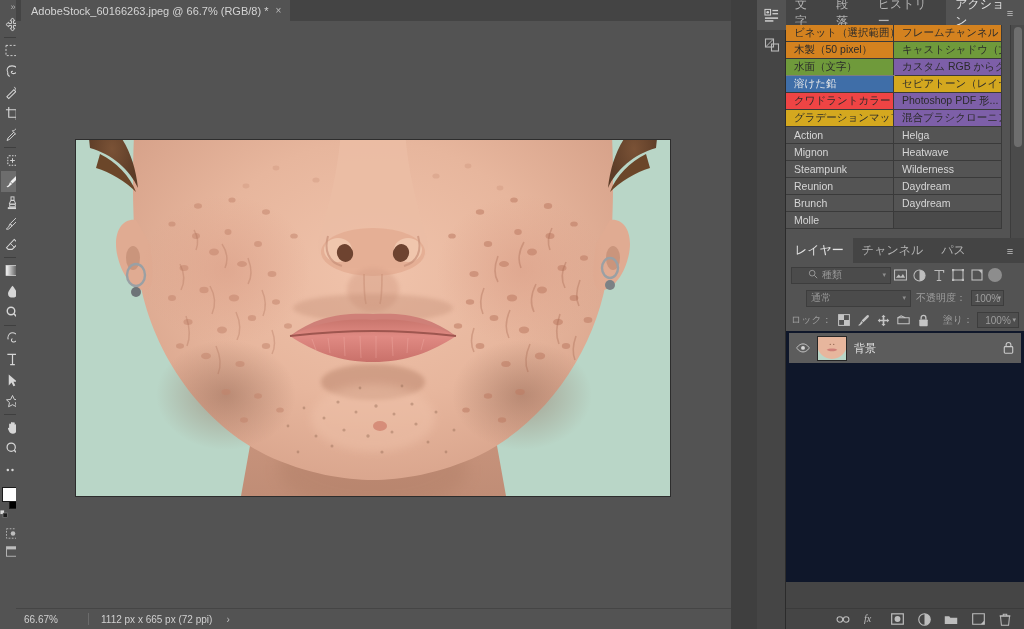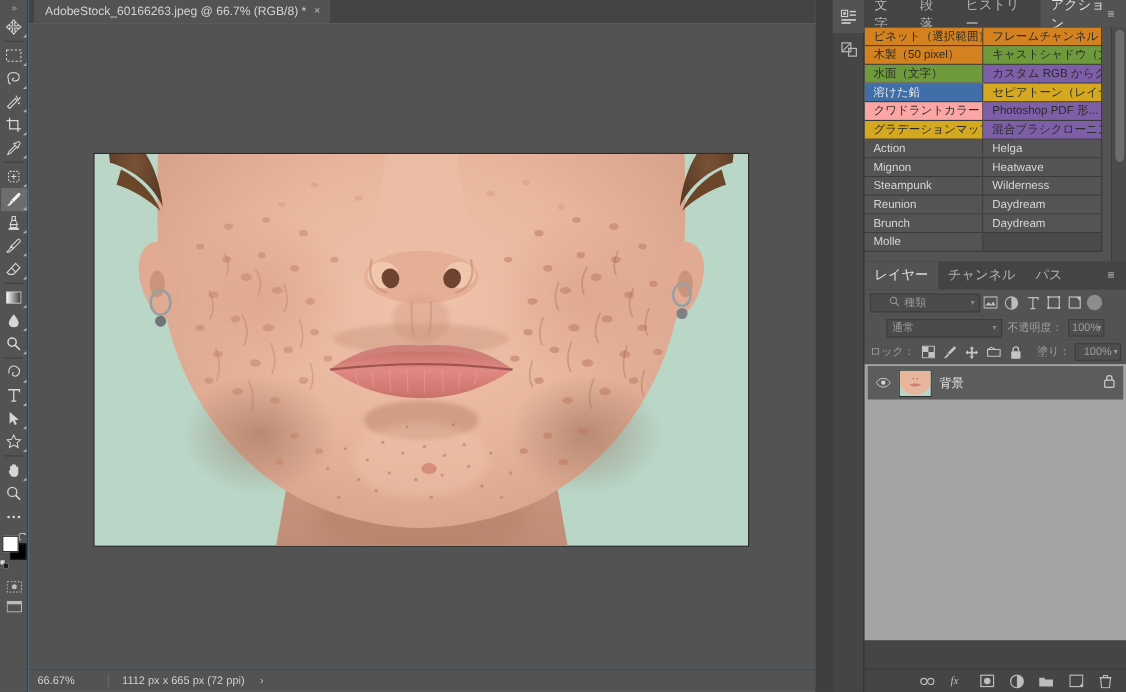--- a/index.html
+++ b/index.html
@@ -35,21 +35,21 @@
   .sw-back { position:absolute; left:9px; top:10px; width:15px; height:15px; background:#000;
      border:1px solid #1c1c1c; }
   .sw-fore { position:absolute; left:2px; top:3px; width:15px; height:15px; background:#fff;
      border:1px solid #1c1c1c; }
   .sw-swap { position:absolute; right:1px; top:0px; color:#c8c8c8; font-size:8px; }
   .sw-reset { position:absolute; left:0px; bottom:0px; }
   .quickmask { width:26px; height:18px; display:flex; align-items:center; justify-content:center; margin-top:4px;}
   .screenmode { width:26px; height:18px; display:flex; align-items:center; justify-content:center; }
 
   
-  .doc-area { position:absolute; left:26px; top:0; width:715px; height:629px; background:#7dd3fc; }
+  .doc-area { position:absolute; left:16px; top:0; width:715px; height:629px; background:#8b5cf6; }
   .tabbar { position:absolute; left:0; top:0; width:715px; height:21px; background:#444; }
   .tab {
     position:absolute; left:5px; top:0; height:21px;
     background:#535353; color:#d4d4d4;
     display:flex; align-items:center; gap:7px;
     padding:0 9px 0 10px; font-size:11px; white-space:nowrap;
   }
   .tab .tab-close { color:#b9b9b9; font-size:10px; }
 
   .canvas-holder { position:absolute; left:0; top:21px; width:715px; height:587px; background:#535353; }
@@ -129,21 +129,21 @@
   .opac-label { font-size:10px; color:#9d9d9d; white-space:nowrap;}
   .opac-val { width:42px; height:16px; background:#4e4e4e; border:1px solid #3d3d3d; color:#9d9d9d;
      font-size:10px; display:flex; align-items:center; justify-content:center; position:relative;}
   .opac-val .caret { position:absolute; right:2px; font-size:7px;}
 
   .lp-lock { height:22px; display:flex; align-items:center; padding:0 5px; background:#535353; gap:4px;justify-content:space-between;}
   .lock-label { font-size:10px; color:#9d9d9d; }
   .lk { width:16px; height:16px; display:flex; align-items:center; justify-content:center; color:#bdbdbd;}
   .fill-wrap { margin-left:auto; display:flex; align-items:center; gap:4px;}
 
-  .layer-list { background:#a3a3a3; height:251px; position:relative; padding-top:2px;}
+  .layer-list { background:#0f172a; height:251px; position:relative; padding-top:2px;}
   .layer-row {
     height:30px; display:flex; align-items:center; background:#5c5c5c;
     margin:0 3px; padding:0 6px; gap:7px; border:1px solid #5c5c5c;
   }
   .eye { width:14px; display:flex; align-items:center; justify-content:center; color:#d0d0d0;}
   .lthumb { width:30px; height:25px; border:1px solid #262626; overflow:hidden; background:#b9d6c7;}
   .lthumb svg { display:block; width:28px; height:23px;}
   .lname { font-size:11px; color:#e0e0e0; }
   .llock { margin-left:auto; color:#c8c8c8; }
 
@@ -638,21 +638,21 @@
     <div class="actions-body">
       <div class="act-grid" id="actions-grid">
           <div class="act-cell" style="background: rgb(212, 130, 31); color: rgb(43, 43, 43);">ビネット（選択範囲）</div>
           <div class="act-cell" style="background: rgb(212, 130, 31); color: rgb(43, 43, 43);">フレームチャンネル（5...</div>
           <div class="act-cell" style="background: rgb(212, 130, 31); color: rgb(43, 43, 43);">木製（50 pixel）</div>
           <div class="act-cell" style="background: rgb(111, 154, 59); color: rgb(43, 43, 43);">キャストシャドウ（文...</div>
           <div class="act-cell" style="background: rgb(111, 154, 59); color: rgb(43, 43, 43);">水面（文字）</div>
           <div class="act-cell" style="background: rgb(125, 95, 168); color: rgb(43, 43, 43);">カスタム RGB からグ...</div>
           <div class="act-cell sel" style="background: rgb(63, 110, 168); color: rgb(232, 232, 232);">溶けた鉛</div>
           <div class="act-cell" style="background: rgb(212, 168, 31); color: rgb(43, 43, 43);">セピアトーン（レイヤー）</div>
-          <div class="act-cell" style="background: #fca5a5; color: rgb(43, 43, 43);">クワドラントカラー</div>
+          <div class="act-cell" style="background: #ef4444; color: rgb(43, 43, 43);">クワドラントカラー</div>
           <div class="act-cell" style="background: rgb(125, 95, 168); color: rgb(43, 43, 43);">Photoshop PDF 形...</div>
           <div class="act-cell" style="background: rgb(212, 168, 31); color: rgb(43, 43, 43);">グラデーションマップ</div>
           <div class="act-cell" style="background: rgb(125, 95, 168); color: rgb(43, 43, 43);">混合ブラシクローニン...</div>
           <div class="act-cell plain">Action</div>
           <div class="act-cell plain">Helga</div>
           <div class="act-cell plain">Mignon</div>
           <div class="act-cell plain">Heatwave</div>
           <div class="act-cell plain">Steampunk</div>
           <div class="act-cell plain">Wilderness</div>
           <div class="act-cell plain">Reunion</div>

